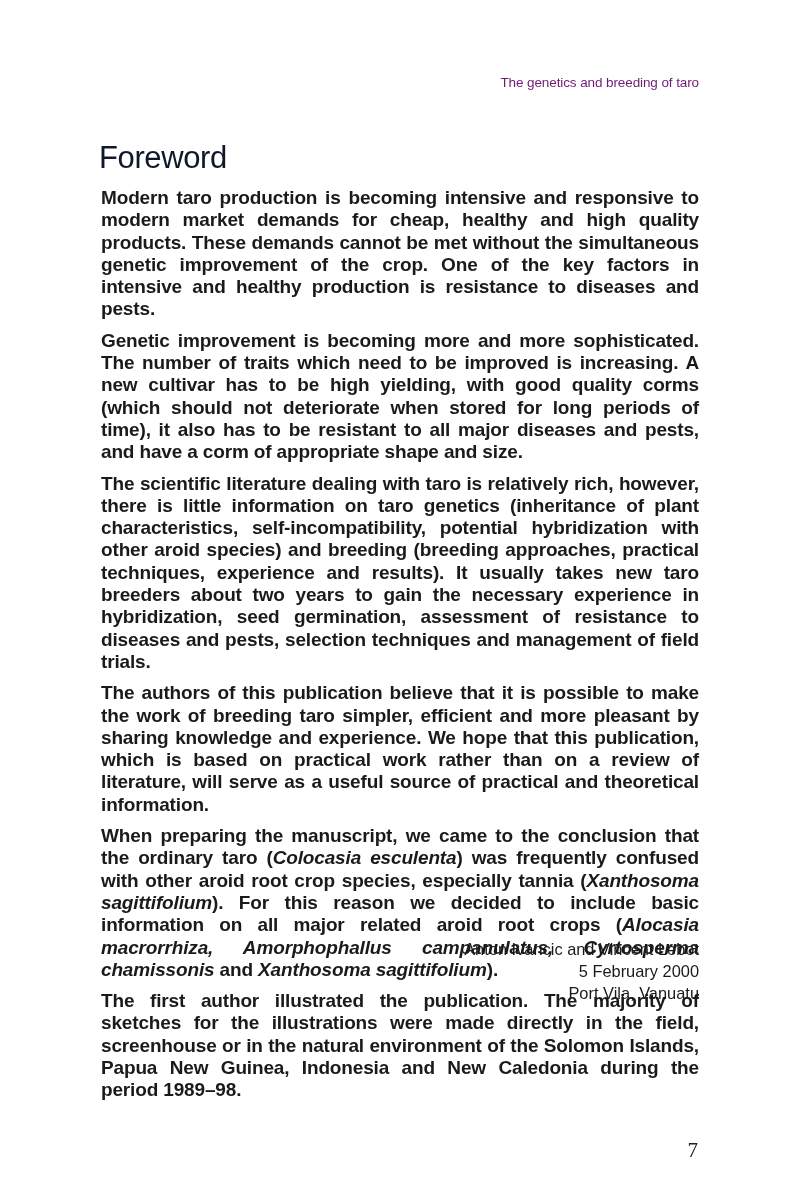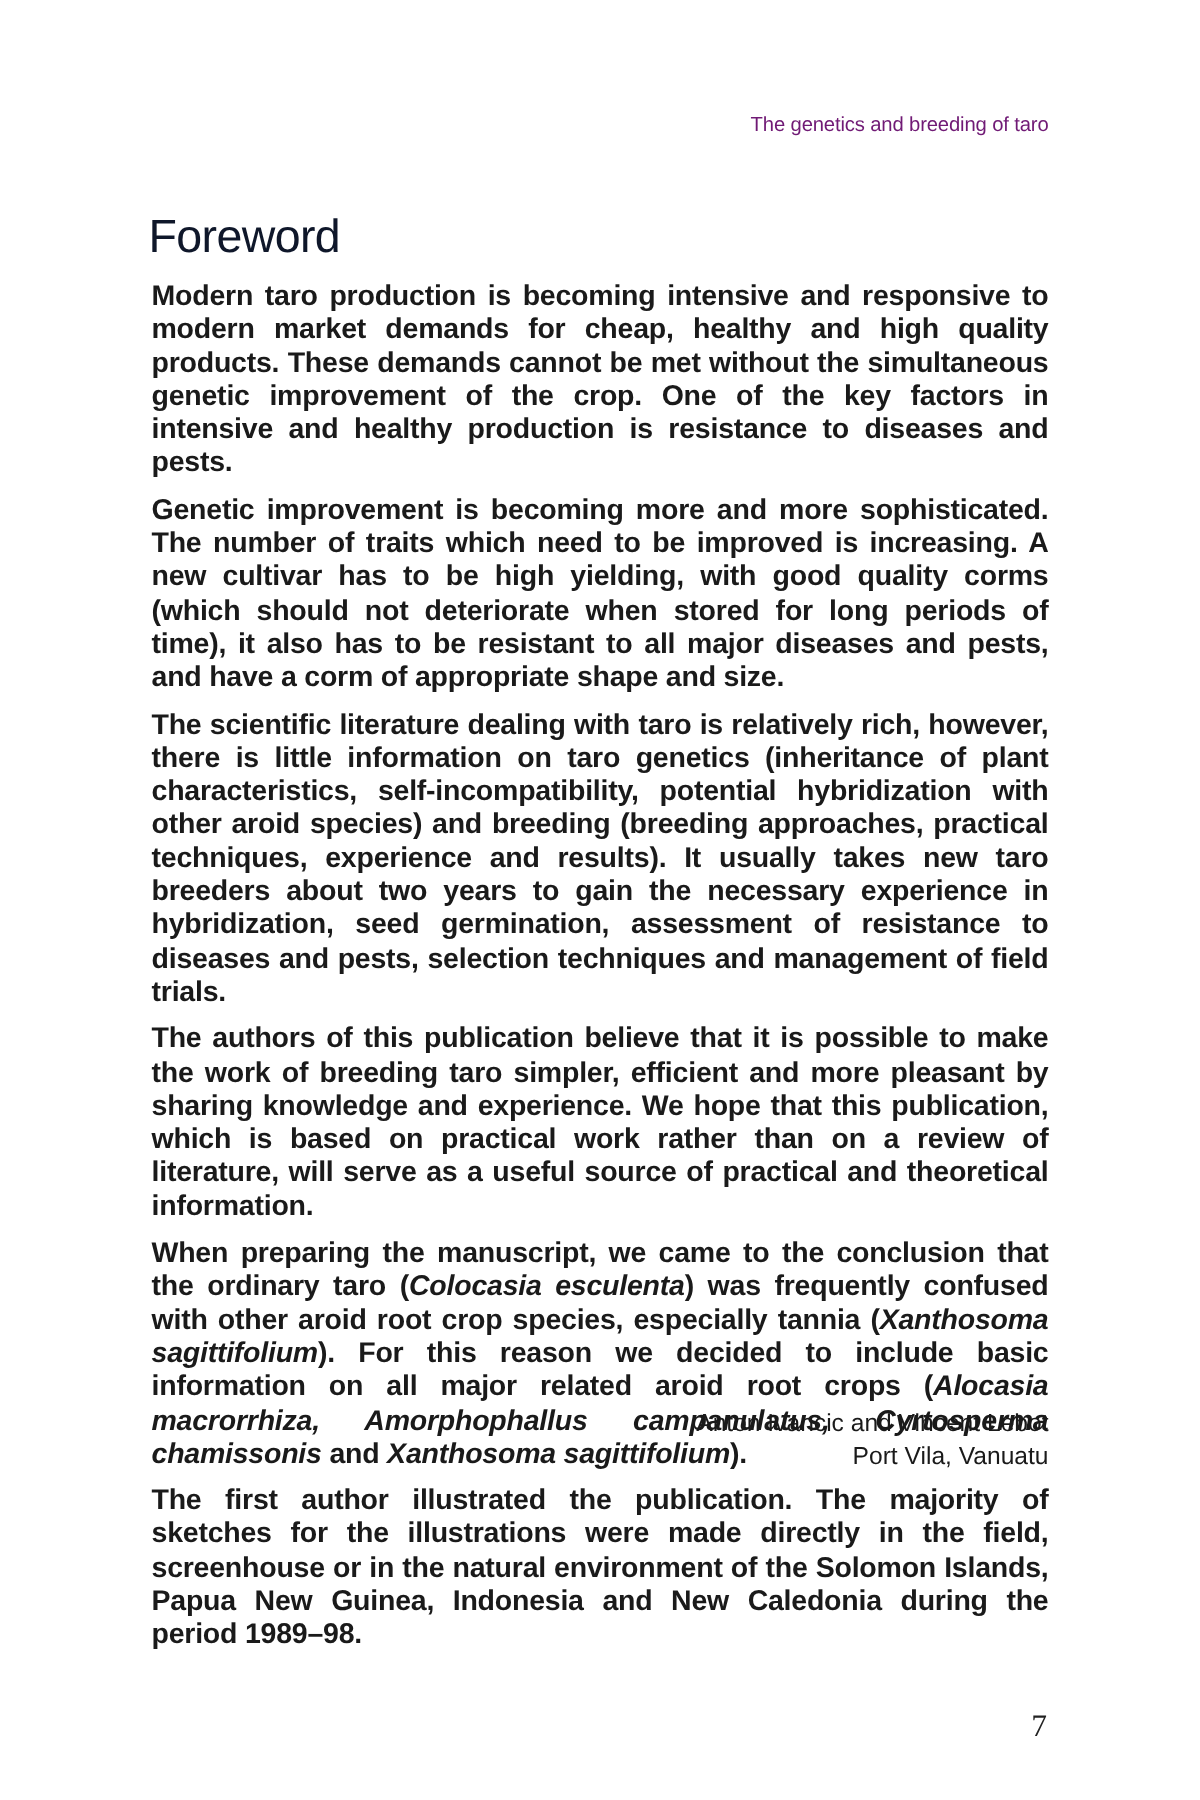--- a/index.html
+++ b/index.html
@@ -78,16 +78,17 @@
     <p class="para"><span>Modern taro production is becoming intensive and responsive to modern market demands for cheap, healthy and high quality products. These demands cannot be met without the simultaneous genetic improvement of the crop. One of the key factors in intensive and healthy production is resistance to dis­eases and pests.</span></p>
     <p class="para"><span>Genetic improvement is becoming more and more sophisticated. The number of traits which need to be improved is increasing. A new cultivar has to be high yielding, with good quality corms (which should not deteriorate when stored for long periods of time), it also has to be resistant to all major diseases and pests, and have a corm of appropriate shape and size.</span></p>
     <p class="para"><span>The scientific literature dealing with taro is relatively rich, however, there is little information on taro genetics (inheritance of plant characteristics, self-incompatibility, potential hybridization with other aroid species) and breeding (breeding approaches, practical techniques, experience and results). It usually takes new taro breeders about two years to gain the necessary experience in hybridization, seed germination, assessment of resistance to diseases and pests, selection techniques and management of field trials.</span></p>
     <p class="para"><span>The authors of this publication believe that it is possible to make the work of breeding taro simpler, efficient and more pleasant by sharing knowledge and experience. We hope that this publication, which is based on practical work rather than on a review of literature, will serve as a useful source of practical and theoretical information.</span></p>
     <p class="para"><span>When preparing the manuscript, we came to the conclusion that the ordinary taro (</span><i>Colocasia esculenta</i><span>) was frequently confused with other aroid root crop species, especially tannia (</span><i>Xanthosoma sagittifolium</i><span>). For this reason we decided to include basic information on all major related aroid root crops (</span><i>Alocasia macrorrhiza, Amorphophallus campanulatus, Cyrtosperma chamis­sonis</i><span> and </span><i>Xanthosoma sagittifolium</i><span>).</span></p>
     <p class="para"><span>The first author illustrated the publication. The majority of sketches for the illustrations were made directly in the field, screenhouse or in the natural envi­ronment of the Solomon Islands, Papua New Guinea, Indonesia and New Caledonia during the period 1989–98.</span></p>
   </div>
 
 <div class="signature">
   <span class="sig-line">Anton Ivancic and Vincent Lebot</span>
+  <span class="sig-line">5 February 2000</span>
   <span class="sig-line">Port Vila, Vanuatu</span>
 </div>
 
 <div class="page-number">7</div>
 
 </body></html>

